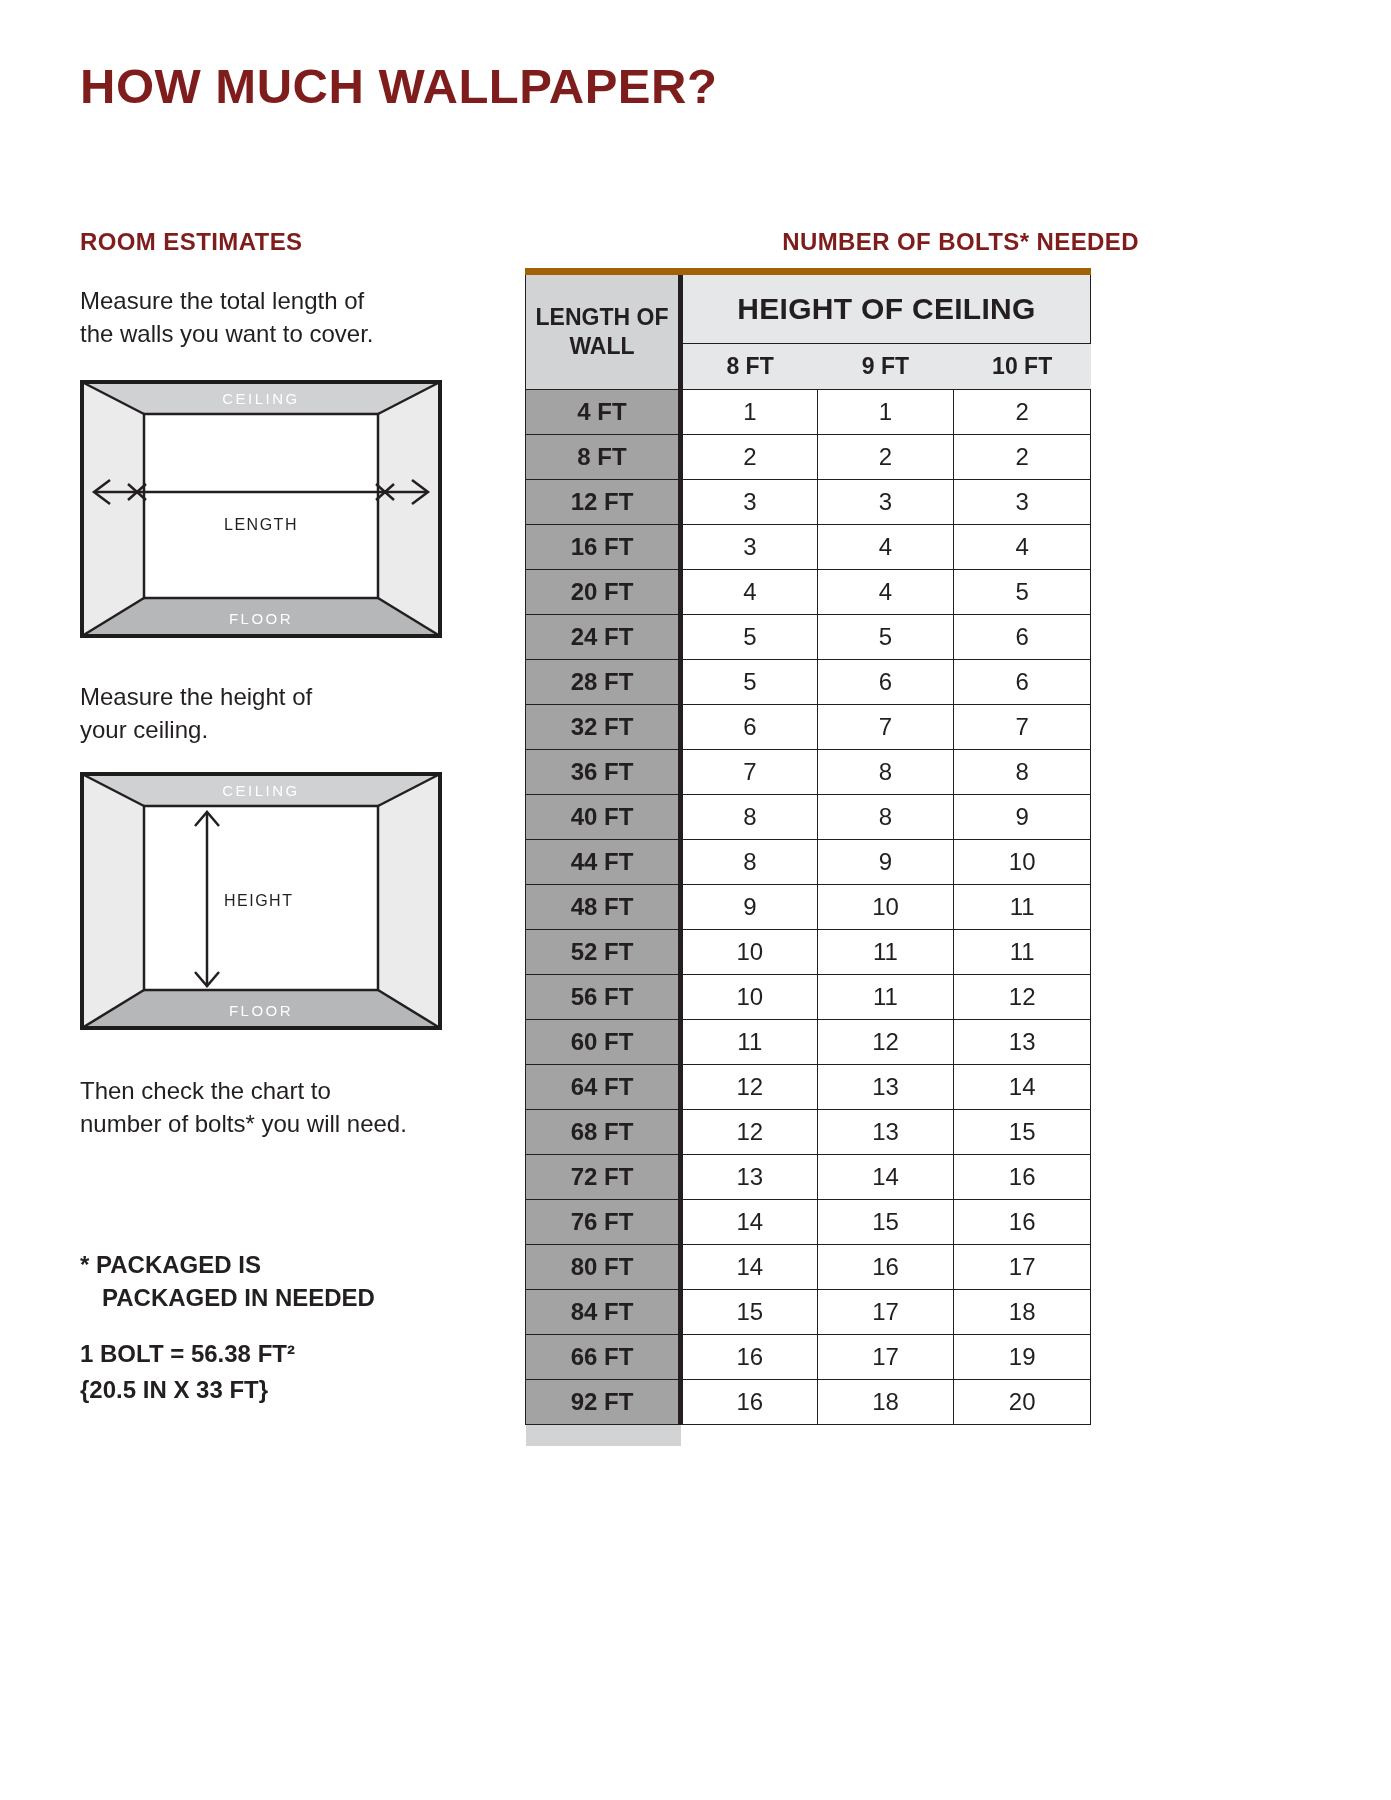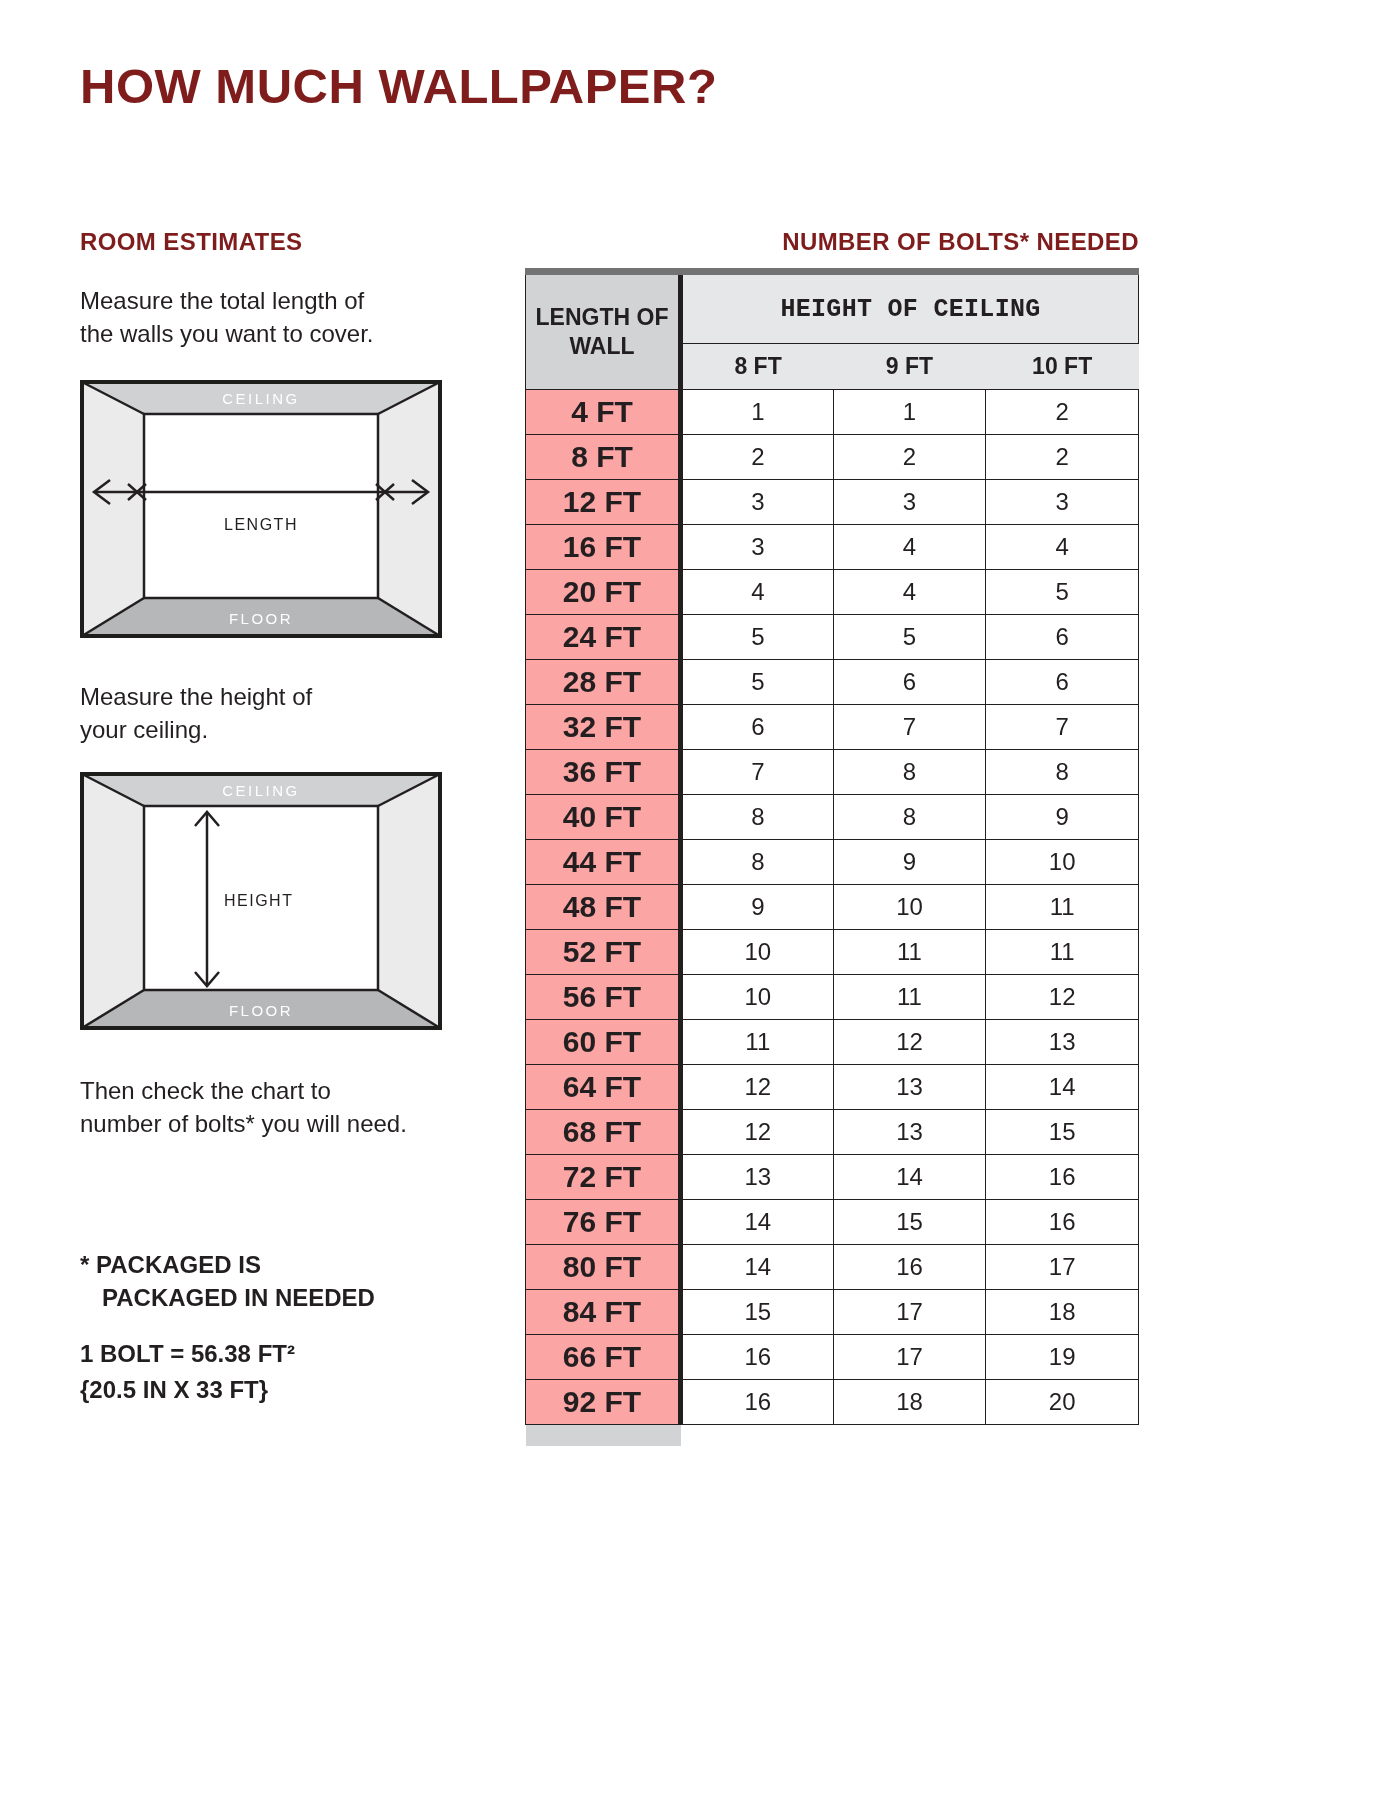--- a/index.html
+++ b/index.html
@@ -55,58 +55,57 @@
     position: absolute;
     left: 80px; top: 1336px;
     font-size: 24px;
     font-weight: bold;
     line-height: 36px;
   }
   .table-wrap { position: absolute; left: 525px; top: 268px; width: 614px; }
   table.bolts {
     border-collapse: collapse;
     table-layout: fixed;
-    width: 614px;
-    border-top: 7px solid #737373;
+    width: 566px;
+    border-top: 7px solid #a16207;
   }
   table.bolts th, table.bolts td {
     border: 1.5px solid #231f20;
     text-align: center;
     vertical-align: middle;
     padding: 0;
   }
   table.bolts .corner {
     width: 155px;
     background: #d1d3d4;
     font-size: 23px;
     font-weight: bold;
     line-height: 29px;
     border-right: 5px solid #231f20;
   }
   table.bolts .group {
     height: 72px;
     background: #e6e7e8;
-    font-size: 25px;
+    font-size: 30px;
     font-weight: bold;
     letter-spacing: 0.3px;
-    font-family: Liberation Mono, monospace;
   }
   table.bolts .sub {
     height: 46px;
     background: #e6e7e8;
     font-size: 23px;
     font-weight: bold;
     border-left: 0;
     border-right: 0;
   }
   table.bolts tbody td { height: 45px; font-size: 24px; background: #ffffff; }
   table.bolts tbody td.rowhead {
-    background: #fca5a5;
-    font-weight: bold;
-    font-size: 30px;
+    background: #a3a3a3;
+    font-weight: bold;
+    font-size: 24px;
     border-right: 5px solid #231f20;
   }
   table.bolts tfoot td { border: none; height: 21px; background: #ffffff; }
   table.bolts tfoot td.strip { background: #d1d3d4; }
   svg text.surface-label {
     fill: #ffffff;
     font-family: "Liberation Sans", sans-serif;
     font-size: 15px;
     letter-spacing: 2.5px;
   }

